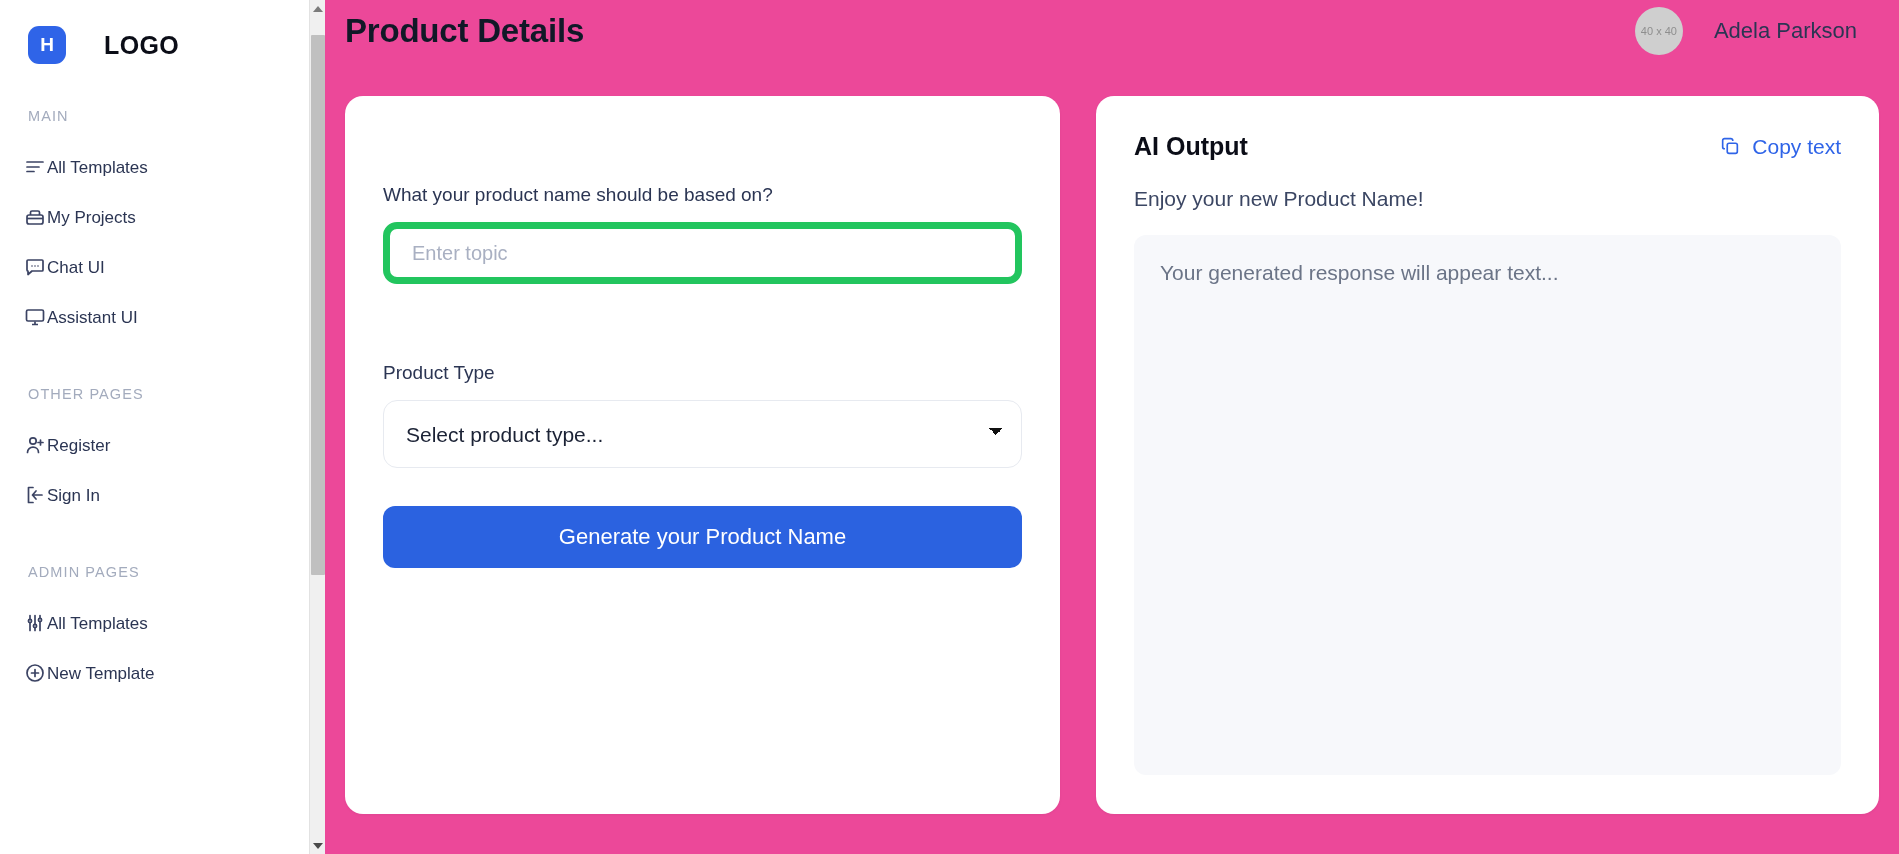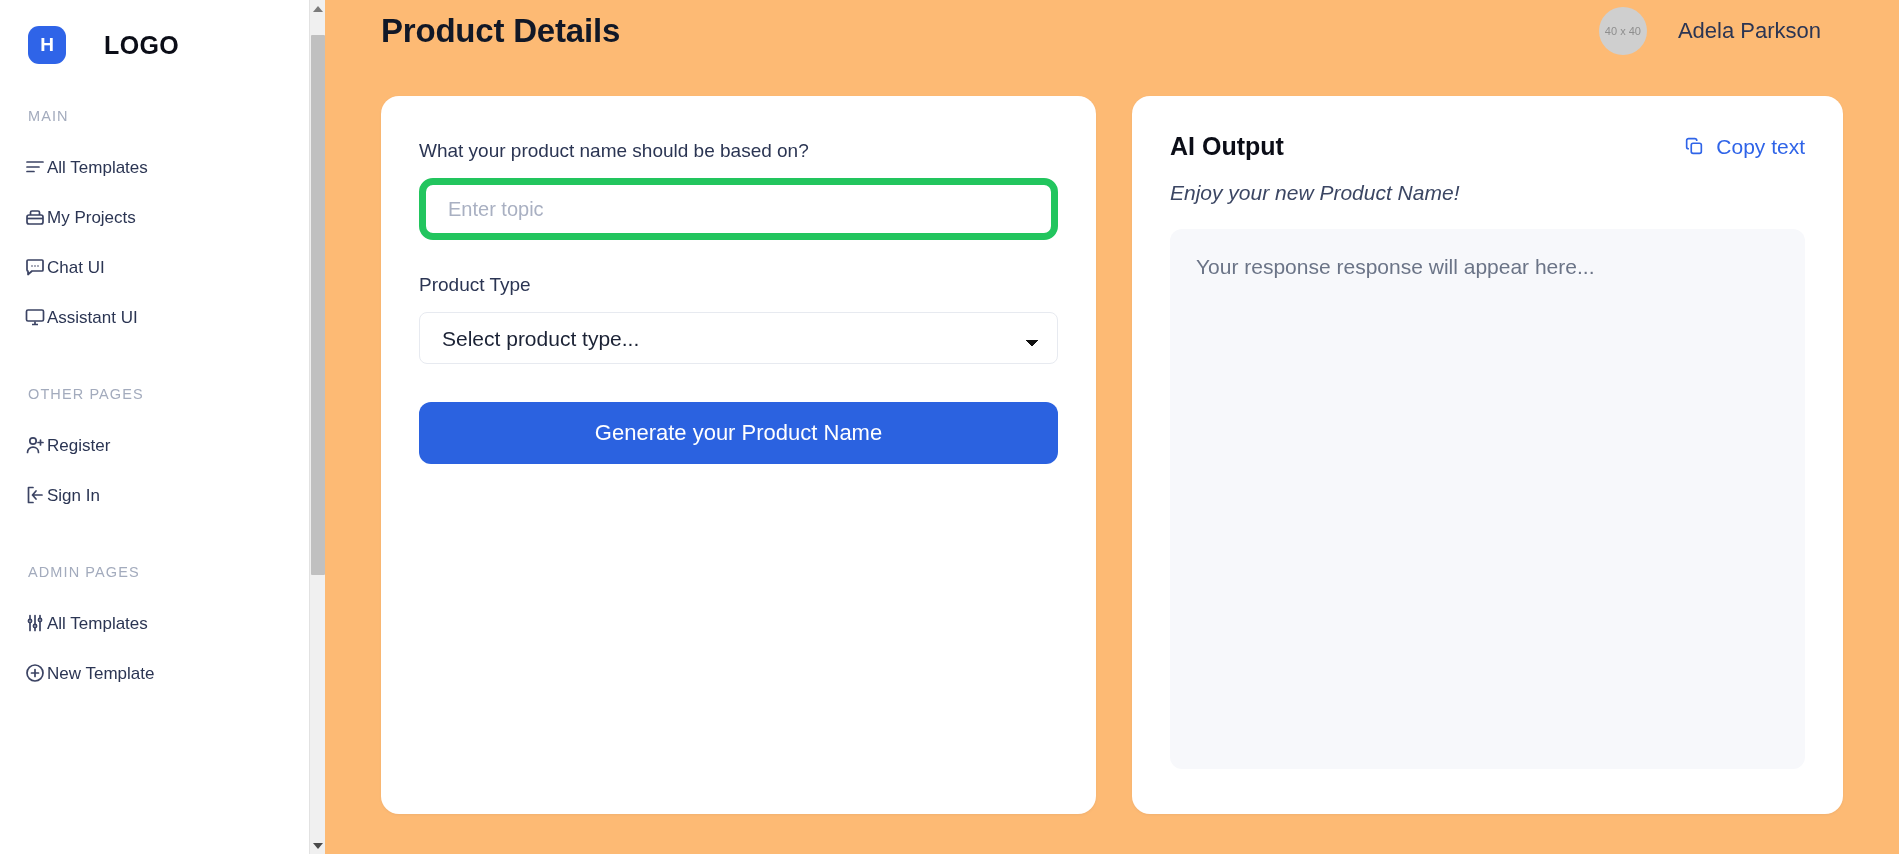--- a/index.html
+++ b/index.html
@@ -41,65 +41,65 @@
   
   .sbar { position: absolute; top: 0; right: 0; width: 16px; height: 854px; background: #f0f0f0; border-left: 1px solid #e2e2e2; }
   .sbar-btn { width: 16px; height: 17px; display: flex; align-items: center; justify-content: center; cursor: pointer; }
   .sbar-btn i { display:block; width: 0; height: 0; border-left: 5px solid transparent; border-right: 5px solid transparent; }
   .sbar-up i { border-bottom: 6px solid #7b7b7b; }
   .sbar-down i { border-top: 6px solid #4a4a4a; }
   .sbar-down { position: absolute; bottom: 0; left: 0; }
   .sbar-thumb { position: absolute; top: 35px; left: 1px; width: 14px; height: 540px; background: #c0c0c0; border-radius: 1px; cursor: pointer; }
 
   
-  .main { flex: 1; height: 854px; background: #fdba74; position: relative; padding: 0 56px; overflow: hidden; }
+  .main { flex: 1; height: 854px; background: #ec4899; position: relative; padding: 0 20px; overflow: hidden; }
   .topbar { display: flex; align-items: center; justify-content: space-between; height: 58px; padding-top: 4px; }
   .page-title { font-size: 33px; font-weight: 700; color: #111827; letter-spacing: -.2px; }
   .user-box { display: flex; align-items: center; gap: 31px; padding-right: 22px; }
   .avatar {
     width: 48px; height: 48px; border-radius: 50%; background: #cfcfcf;
     display: flex; align-items: center; justify-content: center;
     color: #8e8e8e; font-size: 11px;
   }
   .user-name { font-size: 22px; color: #2b3553; }
 
   .content { display: flex; gap: 36px; margin-top: 38px; }
   .card { background: #ffffff; border-radius: 18px; box-shadow: 0 1px 3px rgba(16,24,40,.05); }
   .card-form { width: 715px; height: 718px; padding: 44px 38px 0 38px; }
   .card-output { flex: 1; height: 718px; padding: 36px 38px 0 38px; }
 
-  .field-label { font-size: 19px; color: #2b3553; margin-bottom: 16px; }
+  .field-label { font-size: 19px; color: #2b3553; margin-bottom: 16px; margin-top: 44px; }
   .text-input {
     width: 100%; height: 62px; border: 7px solid #22c55e; border-radius: 14px;
     padding: 0 22px; font-size: 20px; color: #2b3553; background: #fff;
     font-family: "Liberation Sans", sans-serif; outline: none;
   }
   .text-input::placeholder { color: #a9b0c2; }
   .field-gap { height: 34px; }
   .select-input {
-    width: 100%; height: 52px; border: 1px solid #e7eaf0; border-radius: 8px;
+    width: 100%; height: 68px; border: 1px solid #e7eaf0; border-radius: 14px;
     padding: 0 22px; font-size: 21px; color: #1b2235; background: #fff;
     font-family: "Liberation Sans", sans-serif; outline: none;
     appearance: none; -webkit-appearance: none;
     background-image: linear-gradient(45deg, transparent 50%, #111 50%), linear-gradient(135deg, #111 50%, transparent 50%);
     background-position: calc(100% - 25px) 27px, calc(100% - 18px) 27px;
     background-size: 7px 7px, 7px 7px; background-repeat: no-repeat;
     cursor: pointer;
   }
   .generate-btn {
     width: 100%; height: 62px; margin-top: 38px; border: none; border-radius: 12px;
     background: #2b62e0; color: #fff; font-size: 22px; cursor: pointer;
     font-family: "Liberation Sans", sans-serif;
   }
 
   .output-head { display: flex; align-items: center; justify-content: space-between; }
   .output-title { font-size: 25px; font-weight: 700; color: #0b0d17; }
   .copy-link { display: flex; align-items: flex-start; gap: 11px; color: #2f64e8; font-size: 21px; cursor: pointer; }
   .copy-link svg { display: block; width: 22px; height: 22px; }
-  .output-sub { font-size: 21px; color: #3b4663; margin-top: 20px; font-style: italic; }
+  .output-sub { font-size: 21px; color: #3b4663; margin-top: 26px; }
   .output-area {
     margin-top: 24px; height: 540px; background: #f7f8fb;
     border-radius: 12px; padding: 26px 26px; font-size: 21px; color: #6b7487;
   }
 </style>
 </head>
 <body>
 
 <div class="app">
 
@@ -248,18 +248,18 @@
             <span>
               <svg viewBox="0 0 24 24" fill="none" stroke="currentColor" stroke-width="1.8" stroke-linejoin="round">
                   <rect x="9" y="9" width="11" height="11" rx="2"></rect>
                   <path d="M15 6.5V6a2 2 0 00-2-2H6a2 2 0 00-2 2v7a2 2 0 002 2h.5"></path>
                 </svg>
             </span>
             <span>Copy text</span>
           </div>
         </div>
         <div class="output-sub">Enjoy your new Product Name!</div>
-        <div class="output-area">Your response response will appear here...</div>
+        <div class="output-area">Your generated response will appear text...</div>
       </div>
 
     </div>
   </div>
 </div>
 
 </body></html>

